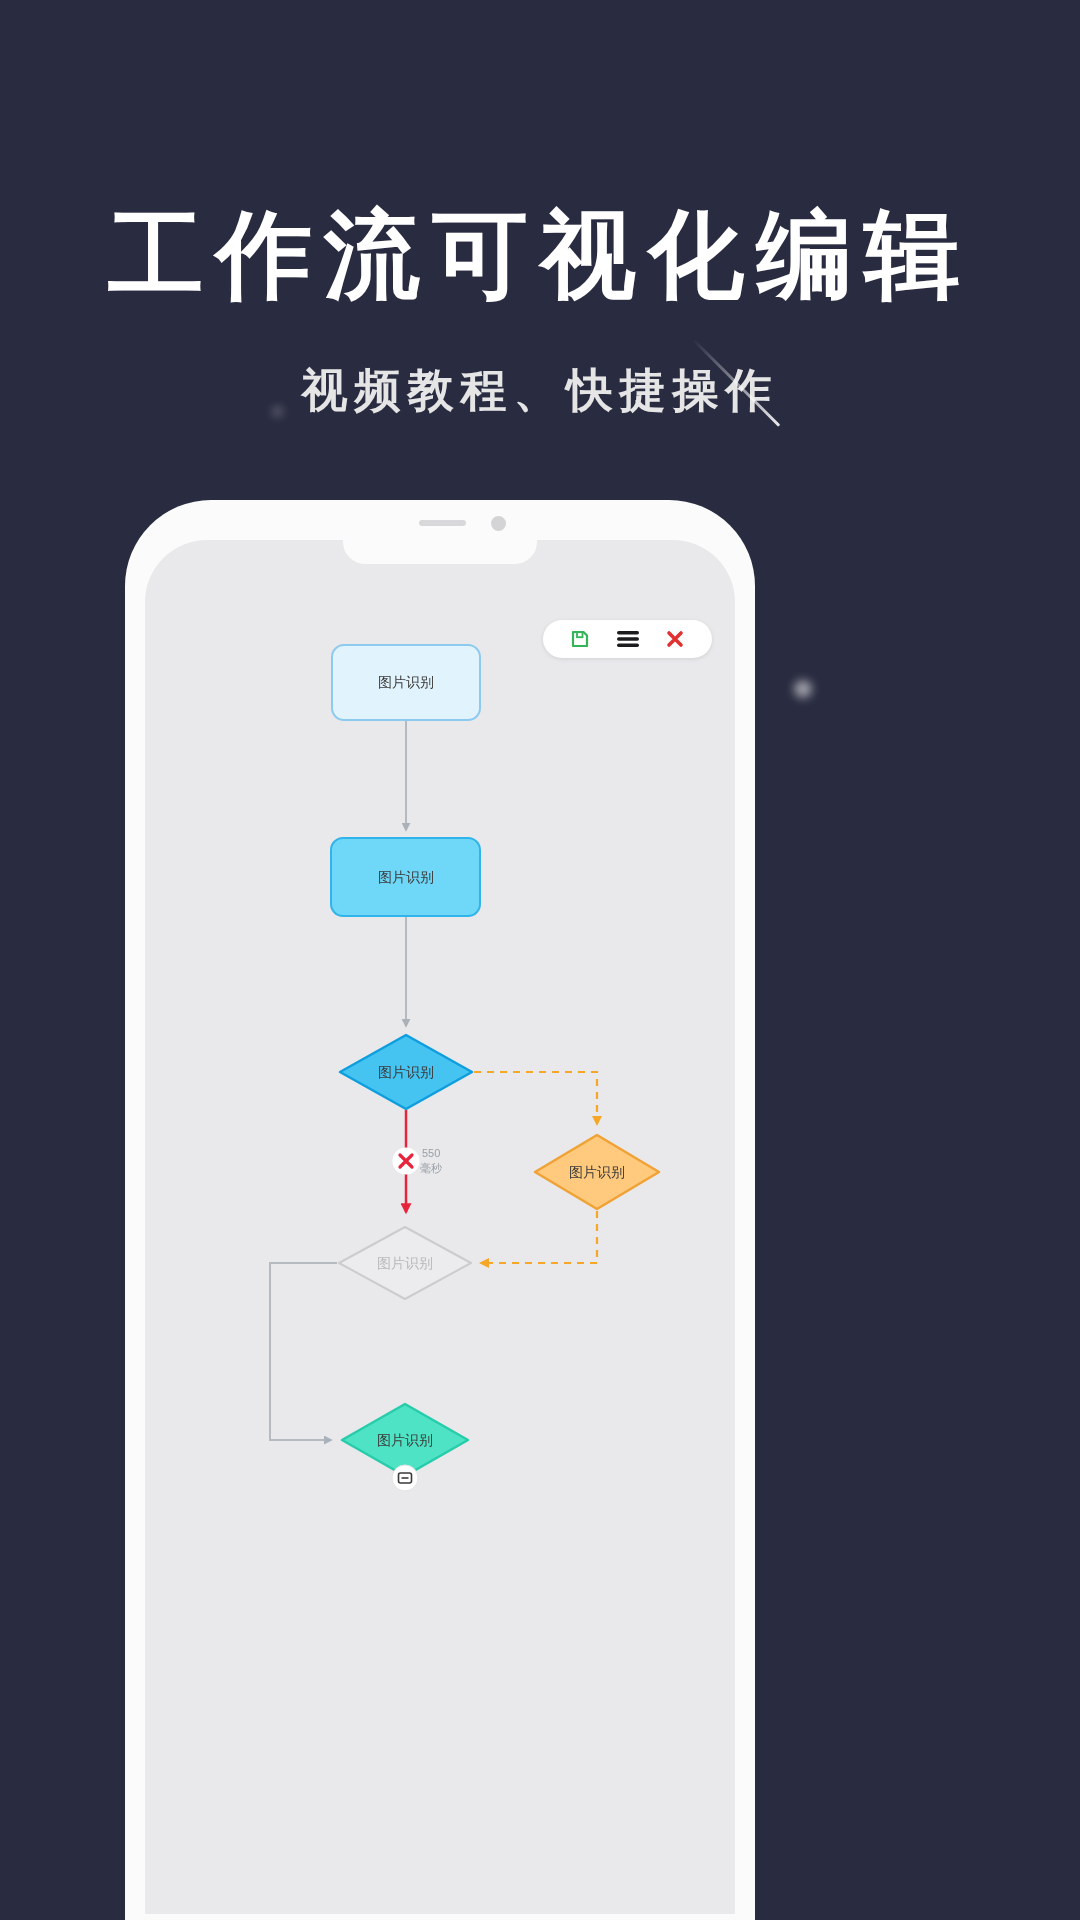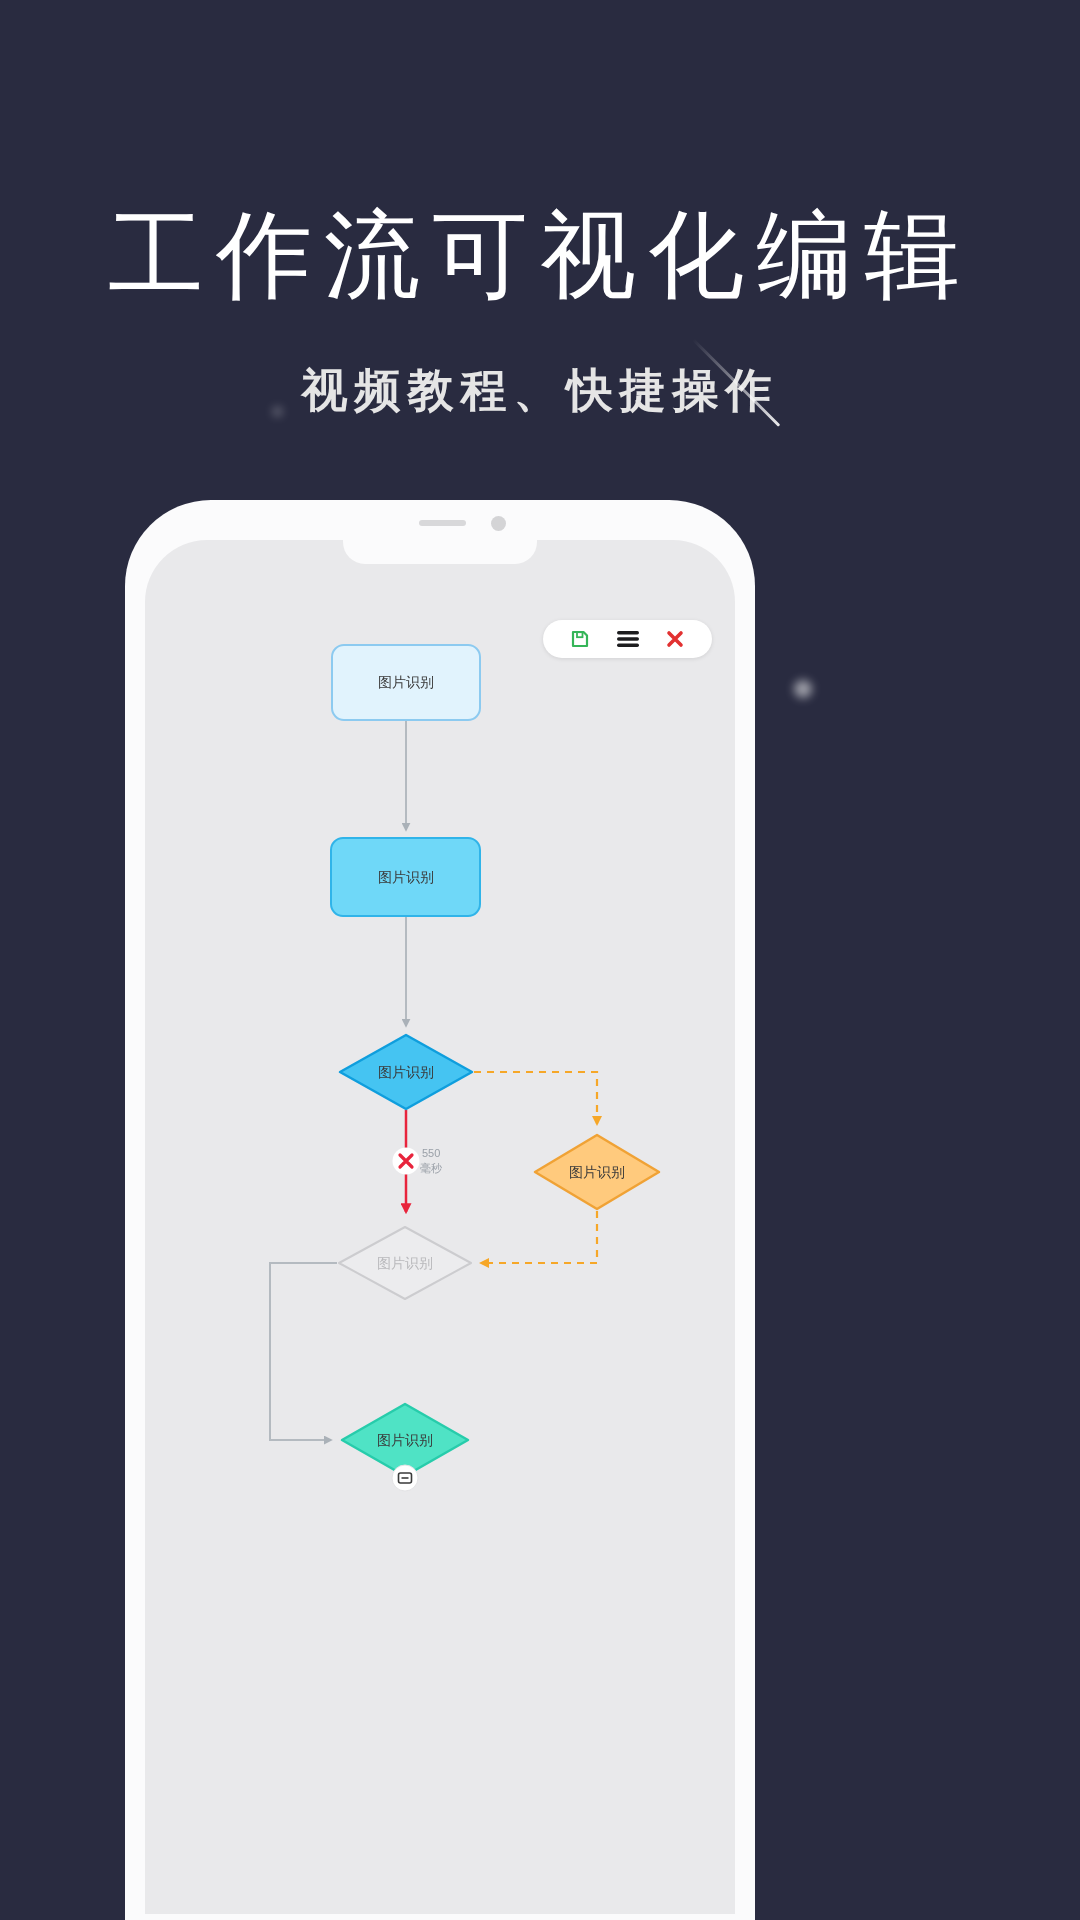--- a/index.html
+++ b/index.html
@@ -7,21 +7,21 @@
     width:1080px;height:1920px;
     background:#292b40;
     position:relative;
     overflow:hidden;
     font-family:"Liberation Sans", sans-serif;
   }
   
   .hero-title{
     position:absolute;top:192px;left:0;width:1080px;
     text-align:center;color:#ffffff;
-    font-size:96px;font-weight:400;letter-spacing:12px;
+    font-size:96px;font-weight:700;letter-spacing:12px;
     white-space:nowrap;
   }
   .hero-subtitle{
     position:absolute;top:360px;left:0;width:1080px;
     text-align:center;color:#e5e5e5;
     font-size:46px;font-weight:700;letter-spacing:7px;
     white-space:nowrap;
   }
   
   .comet{

